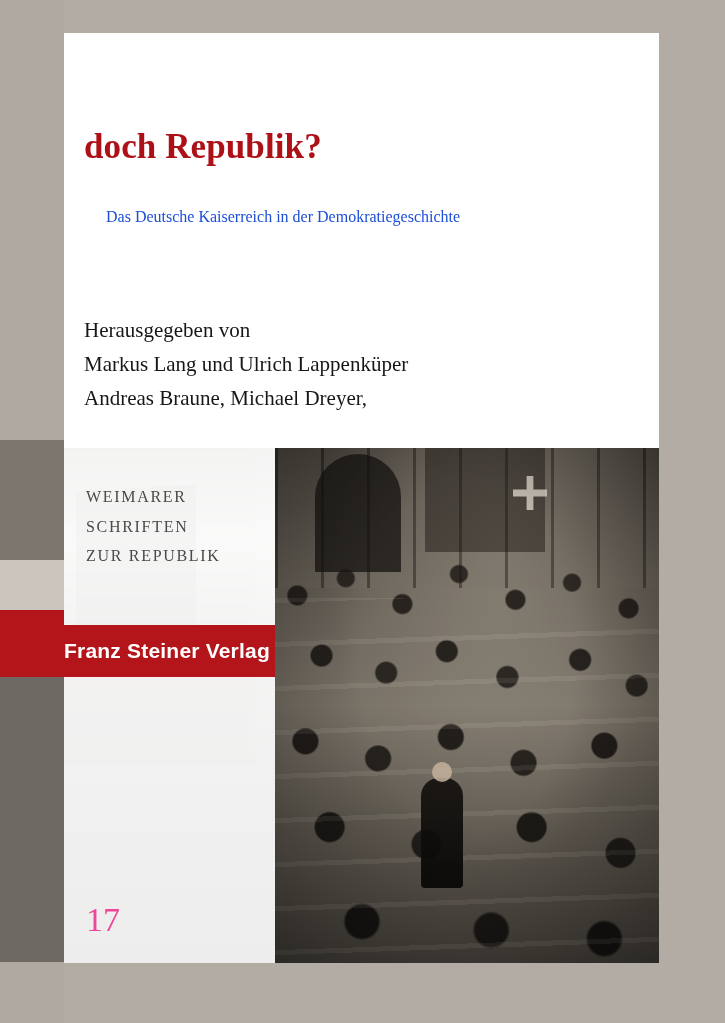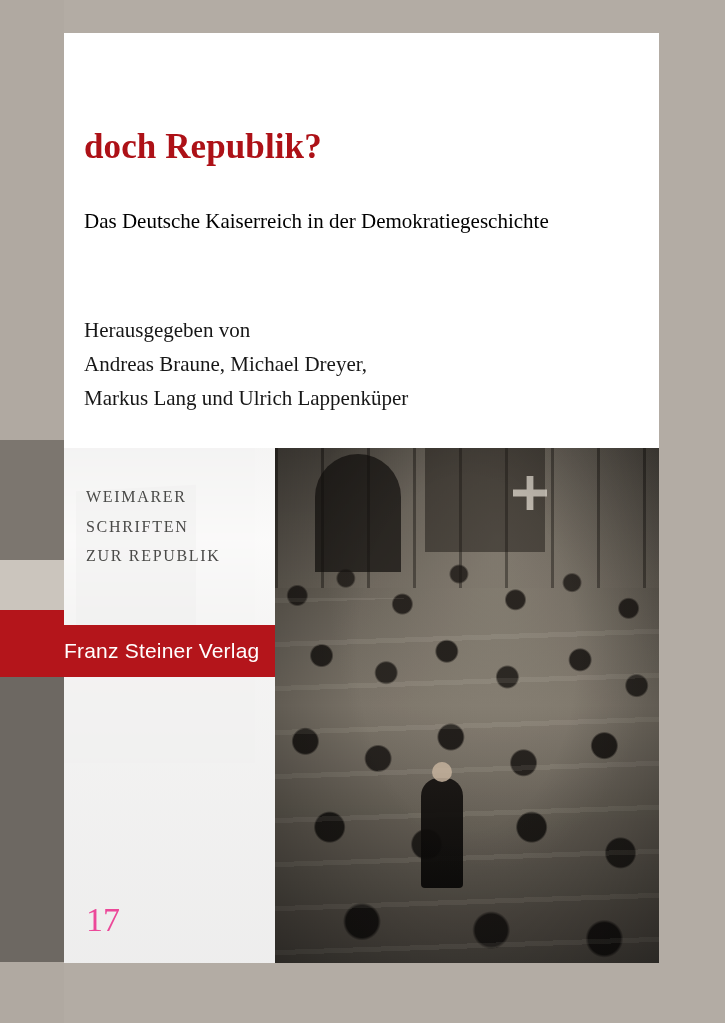--- a/index.html
+++ b/index.html
@@ -89,24 +89,25 @@
   .main-title {
     color: #ad1117;
     font-size: 35px;
     font-weight: bold;
     line-height: 1.38;
     letter-spacing: 0.1px;
     margin: 0;
   }
   .subtitle {
     margin-top: 33px;
-    color: #000000;
-    font-size: 21px;
+    color: #1d4ed8;
+    font-size: 16px;
     line-height: 1.55;
     font-weight: normal;
+    margin-left: 22px;
   }
 
   .editors {
     position: absolute;
     left: 20px;
     top: 280px;
     width: 545px;
     color: #171717;
     font-size: 21px;
     line-height: 1.62;
@@ -173,21 +174,21 @@
     background: #b4151b;
   }
   .publisher-name {
     position: absolute;
     left: 64px;
     top: 0;
     height: 52px;
     line-height: 52px;
     color: #ffffff;
     font-size: 21px;
-    font-weight: normal;
+    font-weight: bold;
     font-family: "Liberation Sans", sans-serif;
     letter-spacing: 0.2px;
   }
 
   .volume-number {
     position: absolute;
     left: 22px;
     bottom: 24px;
     font-size: 34px;
     color: #ec4899;
@@ -324,22 +325,22 @@
         <br>
         <span>doch Republik?</span>
       </h1>
       <div class="subtitle">
         <span>Das Deutsche Kaiserreich in der Demokratiegeschichte</span><br>
       </div>
     </div>
 
     <div class="editors">
       <div>Herausgegeben von</div>
+      <div>Markus Lang und Ulrich Lappenküper</div>
       <div>Andreas Braune, Michael Dreyer,</div>
-      <div>Markus Lang und Ulrich Lappenküper</div>
     </div>
 
     <div class="lower-row">
 
       <div class="series-panel">
         <div class="series-ghost"></div>
         <div class="series-label">
           <span>Weimarer Schriften</span><br>
           <span>zur Republik</span>
         </div>

